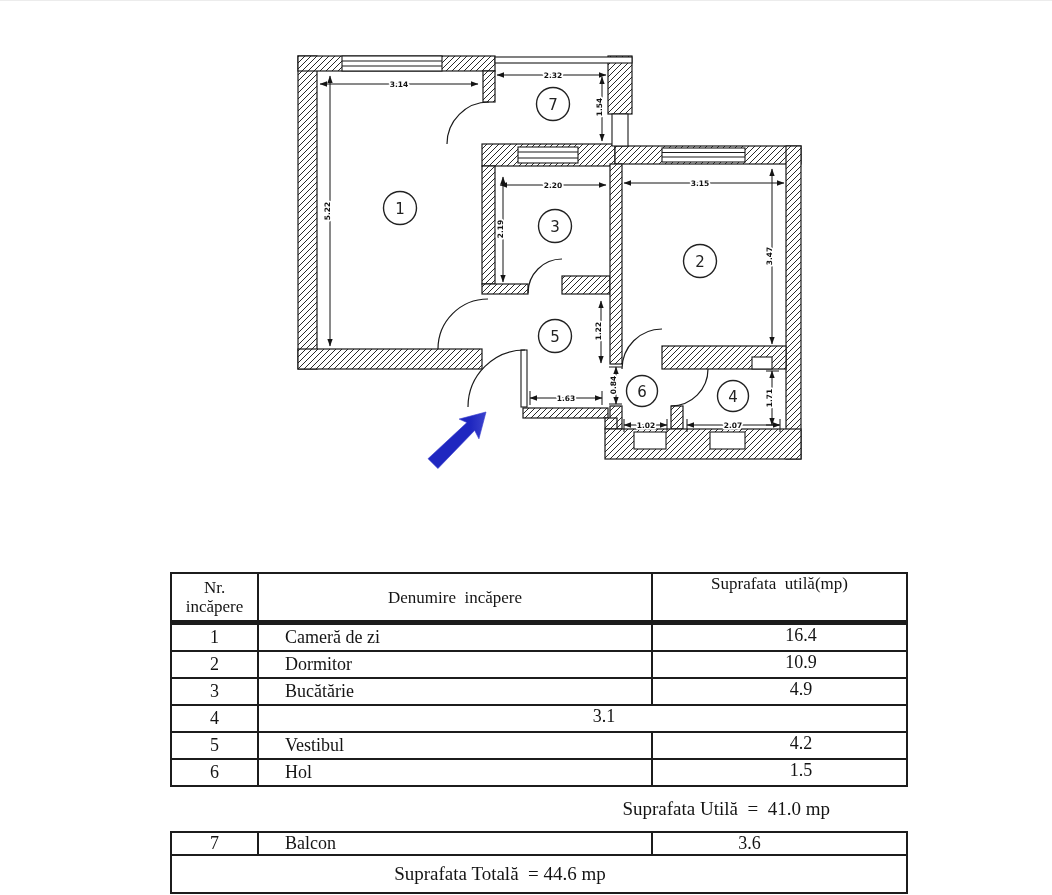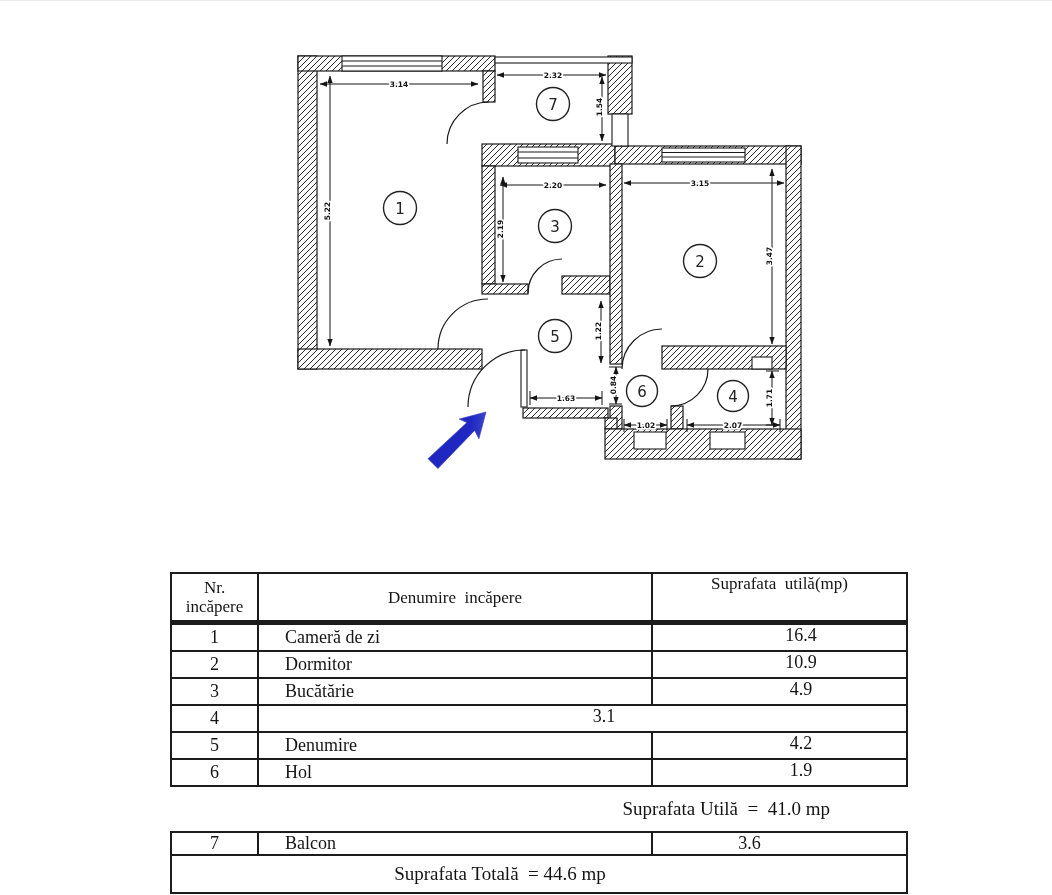--- a/index.html
+++ b/index.html
@@ -208,27 +208,27 @@
       <div class="c1">3</div>
       <div class="c2">Bucătărie</div>
       <div class="c3 shift-r">4.9</div>
     </div>
     <div class="trow body-row">
       <div class="c1">4</div>
       <div class="c3 shift-r">3.1</div>
     </div>
     <div class="trow body-row">
       <div class="c1">5</div>
-      <div class="c2">Denumire</div>
+      <div class="c2">Vestibul</div>
       <div class="c3 shift-r">4.2</div>
     </div>
     <div class="trow body-row">
       <div class="c1">6</div>
       <div class="c2">Hol</div>
-      <div class="c3 shift-r">1.9</div>
+      <div class="c3 shift-r">1.5</div>
     </div>
   </div>
 
   <div class="subtotal pre">Suprafata Utilă  =  41.0 mp</div>
 
   <div class="btable">
     <div class="trow">
       <div class="c1">7</div>
       <div class="c2">Balcon</div>
       <div class="c3 shift-l">3.6</div>

